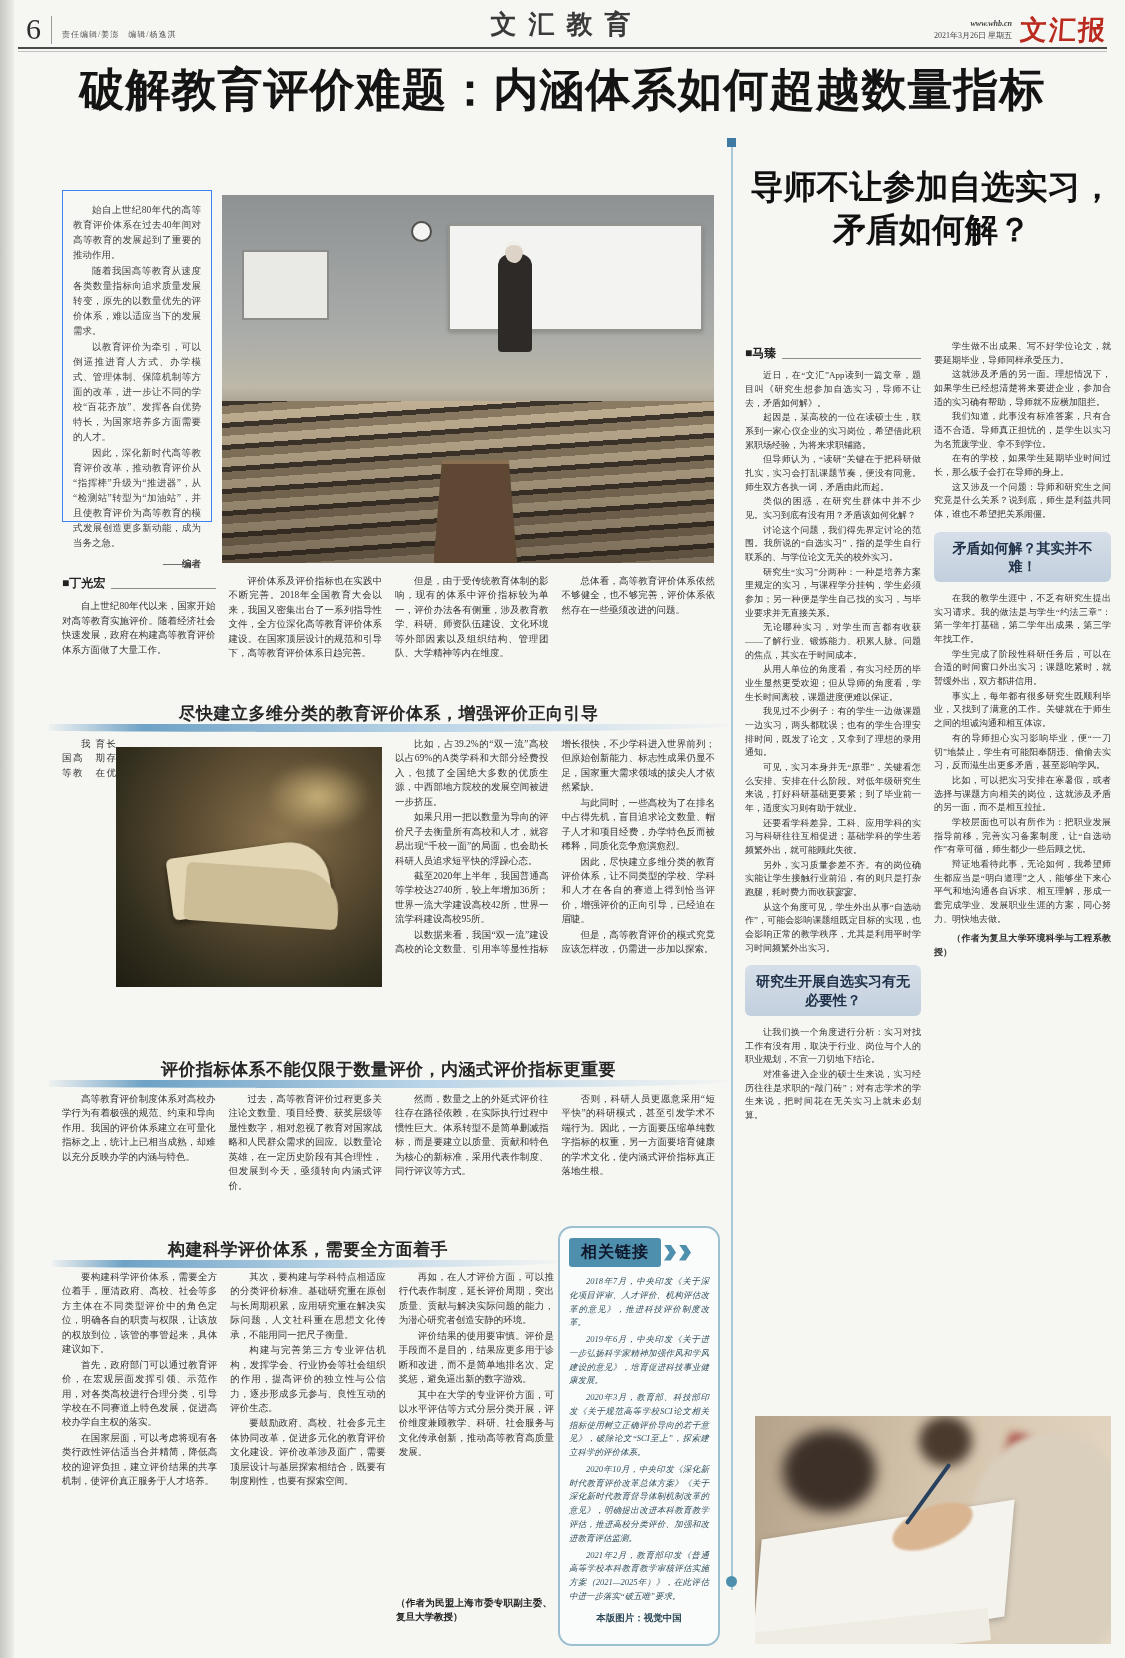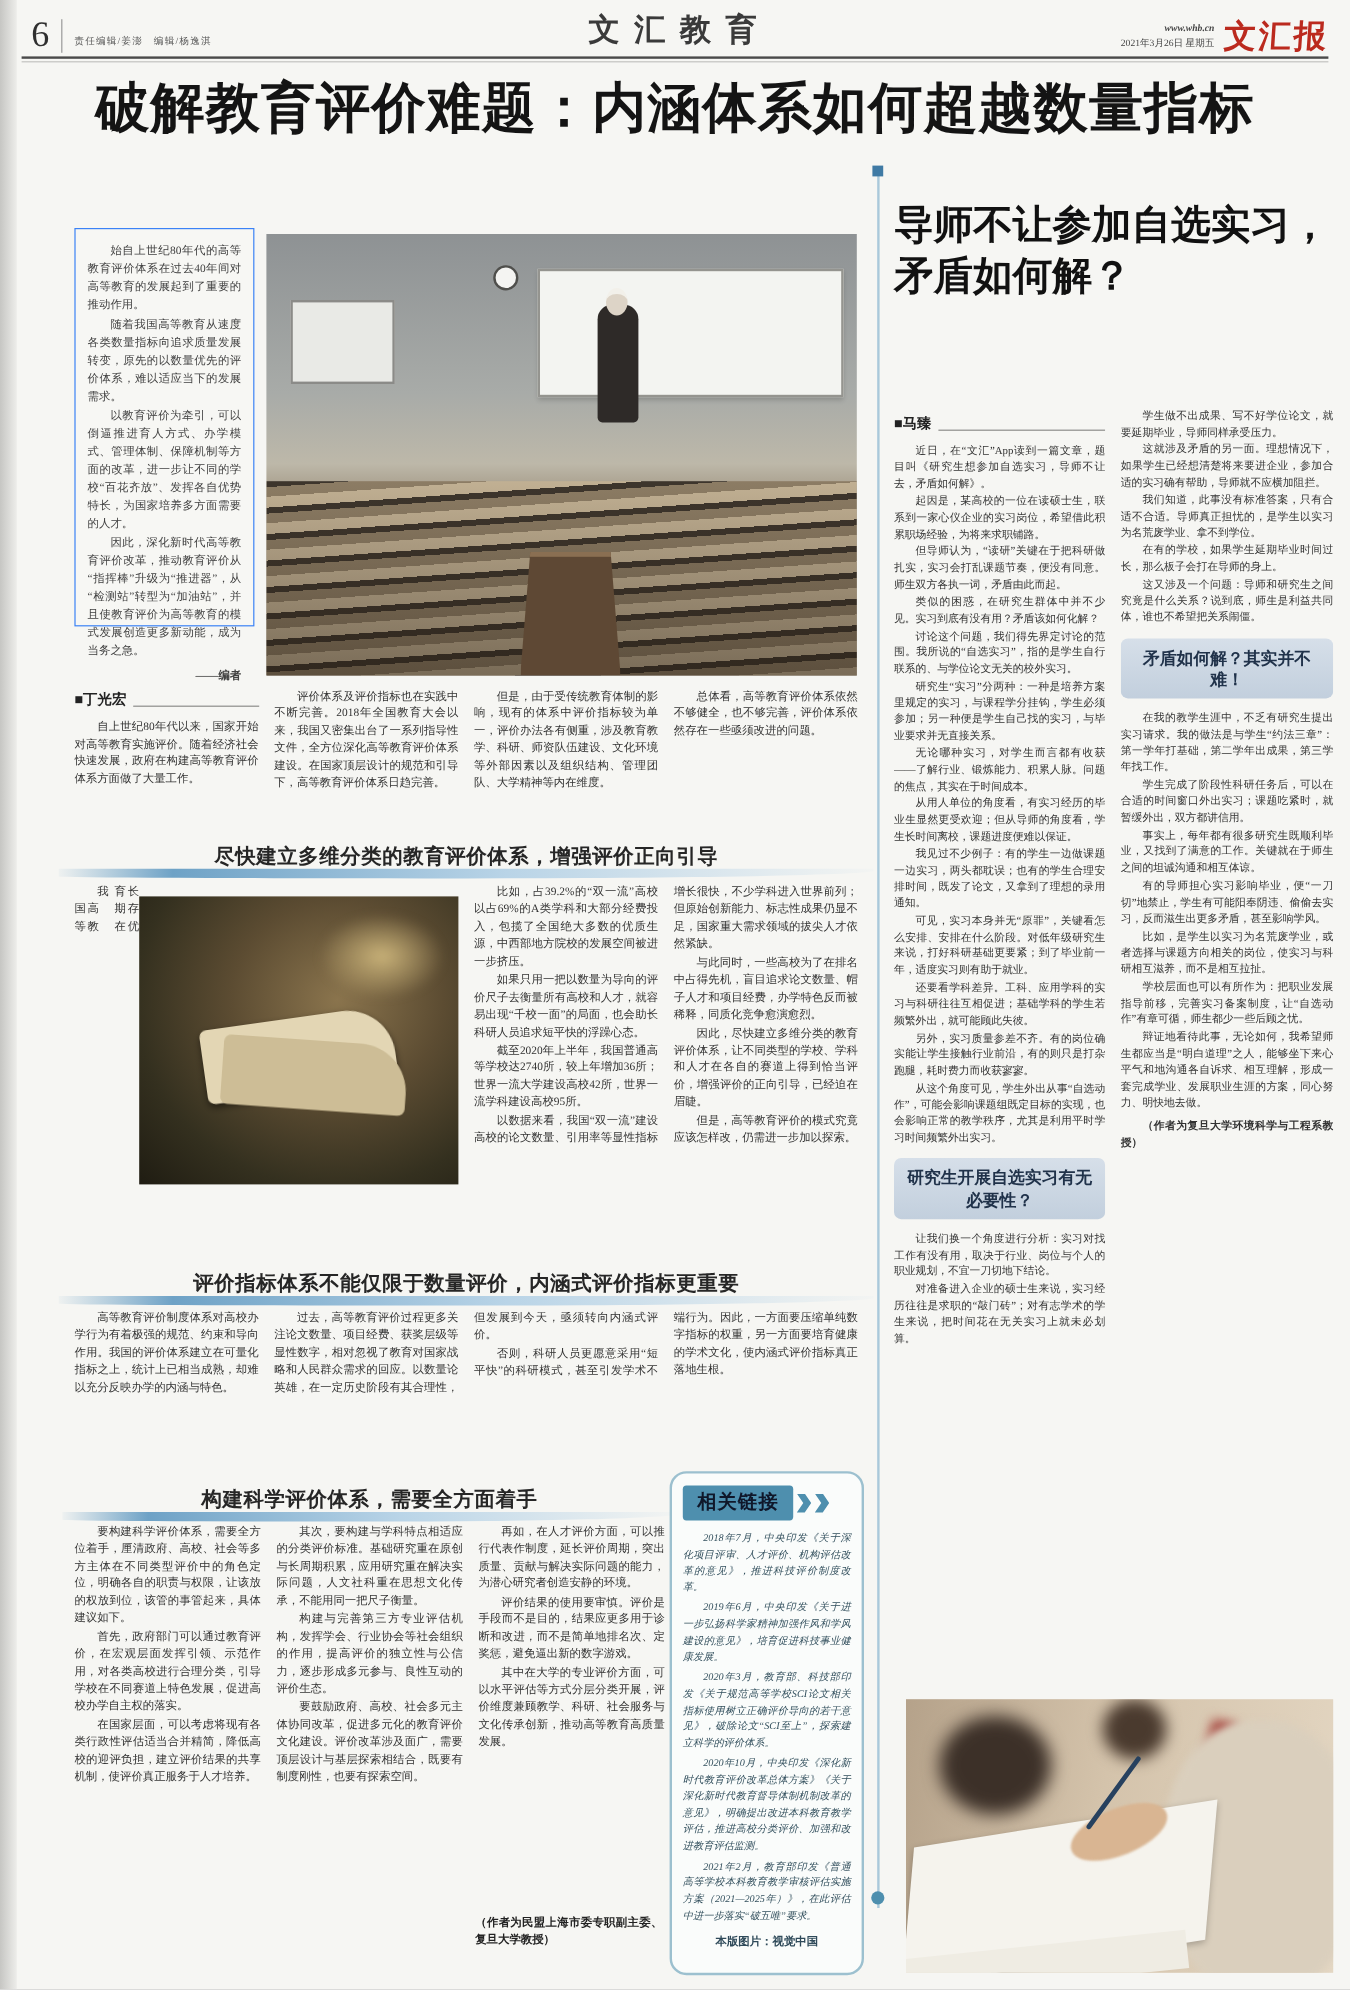--- a/index.html
+++ b/index.html
@@ -103,21 +103,21 @@
   .chev{width:12px;height:16px;background:#4e8fae;clip-path:polygon(0 0,55% 0,100% 50%,55% 100%,0 100%,45% 50%);}
   .rel-items{font-size:8.5px;font-style:italic;line-height:1.62;color:#33505e;text-align:justify;}
   .rel-items p{margin:0 0 3px;text-indent:2em;}
   .rel-credit{text-align:center;font-weight:bold;font-size:9.5px;color:#2f4a5a;margin-top:8px;}
   
   .vdiv{position:absolute;left:731px;top:142px;width:2px;height:1448px;background:#a9c8da;}
   .vdiv-cap{position:absolute;left:727px;top:138px;width:9px;height:9px;background:#3f7aa4;}
   .vdiv-dot{position:absolute;left:726px;top:1576px;width:11px;height:11px;border-radius:50%;background:#4e8fae;}
   
   .r-title{position:absolute;left:745px;top:166px;width:374px;font-family:"Liberation Sans",sans-serif;
-        font-weight:900;font-size:33px;line-height:1.3;color:#111;}
+        font-weight:900;font-size:33px;line-height:1.3;color:#111;text-align:center;}
   .r-colL{position:absolute;left:745px;top:344px;width:176px;height:1066px;overflow:hidden;}
   .r-colR{position:absolute;left:934px;top:340px;width:177px;height:1072px;overflow:hidden;}
   .r-colL,.r-colR{font-size:9px;line-height:1.52;text-align:justify;color:#333;}
   .rbox{display:block;margin:10px 0;padding:7px 8px;border-radius:6px;text-align:center;
         background:linear-gradient(180deg,#d6dfe9,#c2cfdd);color:#20324a;
         font-family:"Liberation Sans",sans-serif;font-weight:900;font-size:14px;line-height:1.3;}
   .r-note{font-weight:bold;margin-top:6px;text-indent:2em;}
 </style>
 </head>
 <body>
@@ -203,20 +203,21 @@
       </div>
   </div>
 
   <div class="sec-head sh2">
     <span>评价指标体系不能仅限于数量评价，内涵式评价指标更重要</span>
     <div class="swoosh"></div>
   </div>
   <div class="cols s2body" data-list="main_article.section2.body">
       <p>高等教育评价制度体系对高校办学行为有着极强的规范、约束和导向作用。我国的评价体系建立在可量化指标之上，统计上已相当成熟，却难以充分反映办学的内涵与特色。</p>
       <p>过去，高等教育评价过程更多关注论文数量、项目经费、获奖层级等显性数字，相对忽视了教育对国家战略和人民群众需求的回应。以数量论英雄，在一定历史阶段有其合理性，但发展到今天，亟须转向内涵式评价。</p>
+      <p>然而，数量之上的外延式评价往往存在路径依赖，在实际执行过程中惯性巨大。体系转型不是简单删减指标，而是要建立以质量、贡献和特色为核心的新标准，采用代表作制度、同行评议等方式。</p>
       <p>否则，科研人员更愿意采用“短平快”的科研模式，甚至引发学术不端行为。因此，一方面要压缩单纯数字指标的权重，另一方面要培育健康的学术文化，使内涵式评价指标真正落地生根。</p>
     </div>
 
   <div class="sec-head sh3">
     <span>构建科学评价体系，需要全方面着手</span>
     <div class="swoosh"></div>
   </div>
   <div class="cols s3body" data-list="main_article.section3.body">
       <p>要构建科学评价体系，需要全方位着手，厘清政府、高校、社会等多方主体在不同类型评价中的角色定位，明确各自的职责与权限，让该放的权放到位，该管的事管起来，具体建议如下。</p>
       <p>首先，政府部门可以通过教育评价，在宏观层面发挥引领、示范作用，对各类高校进行合理分类，引导学校在不同赛道上特色发展，促进高校办学自主权的落实。</p>
@@ -288,21 +289,21 @@
         <p>我们知道，此事没有标准答案，只有合适不合适。导师真正担忧的，是学生以实习为名荒废学业、拿不到学位。</p>
         <p>在有的学校，如果学生延期毕业时间过长，那么板子会打在导师的身上。</p>
         <p>这又涉及一个问题：导师和研究生之间究竟是什么关系？说到底，师生是利益共同体，谁也不希望把关系闹僵。</p>
       </div>
     <div class="rbox">矛盾如何解？其实并不难！</div>
     <div data-list="right_article.col_right_2">
         <p>在我的教学生涯中，不乏有研究生提出实习请求。我的做法是与学生“约法三章”：第一学年打基础，第二学年出成果，第三学年找工作。</p>
         <p>学生完成了阶段性科研任务后，可以在合适的时间窗口外出实习；课题吃紧时，就暂缓外出，双方都讲信用。</p>
         <p>事实上，每年都有很多研究生既顺利毕业，又找到了满意的工作。关键就在于师生之间的坦诚沟通和相互体谅。</p>
         <p>有的导师担心实习影响毕业，便“一刀切”地禁止，学生有可能阳奉阴违、偷偷去实习，反而滋生出更多矛盾，甚至影响学风。</p>
-        <p>比如，是学生以实习为名荒废学业，或者选择与课题方向相关的岗位，使实习与科研相互滋养，而不是相互拉扯。</p>
+        <p>比如，可以把实习安排在寒暑假，或者选择与课题方向相关的岗位，这就涉及矛盾的另一面，而不是相互拉扯。</p>
         <p>学校层面也可以有所作为：把职业发展指导前移，完善实习备案制度，让“自选动作”有章可循，师生都少一些后顾之忧。</p>
         <p>辩证地看待此事，无论如何，我希望师生都应当是“明白道理”之人，能够坐下来心平气和地沟通各自诉求、相互理解，形成一套完成学业、发展职业生涯的方案，同心努力、明快地去做。</p>
       </div>
     <div class="r-note">（作者为复旦大学环境科学与工程系教授）</div>
   </div>
 
   <div class="photo photo3">
     <div class="p3-head1"></div>
     <div class="p3-head2"></div>
     <div class="p3-strap"></div>

